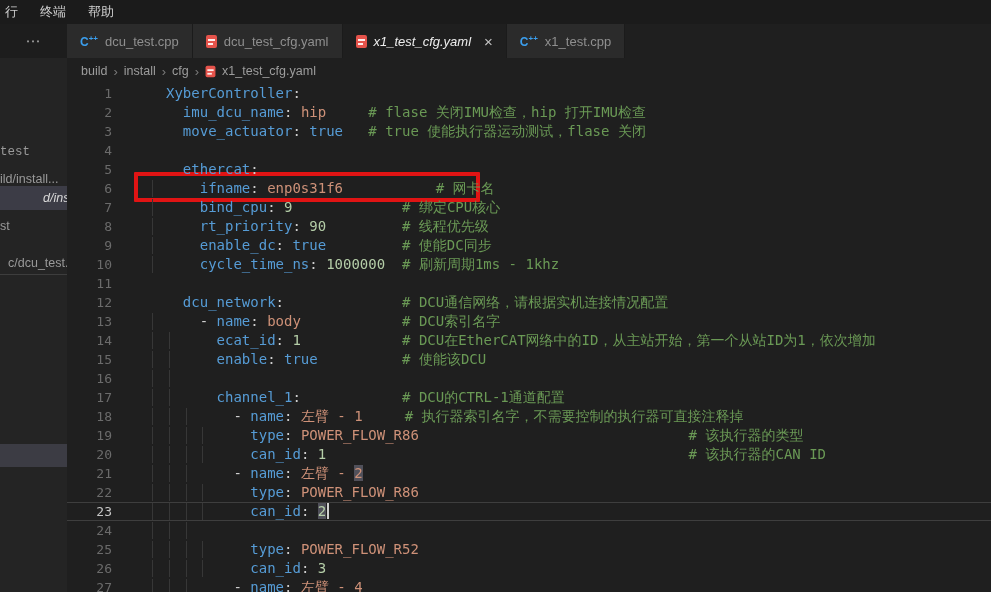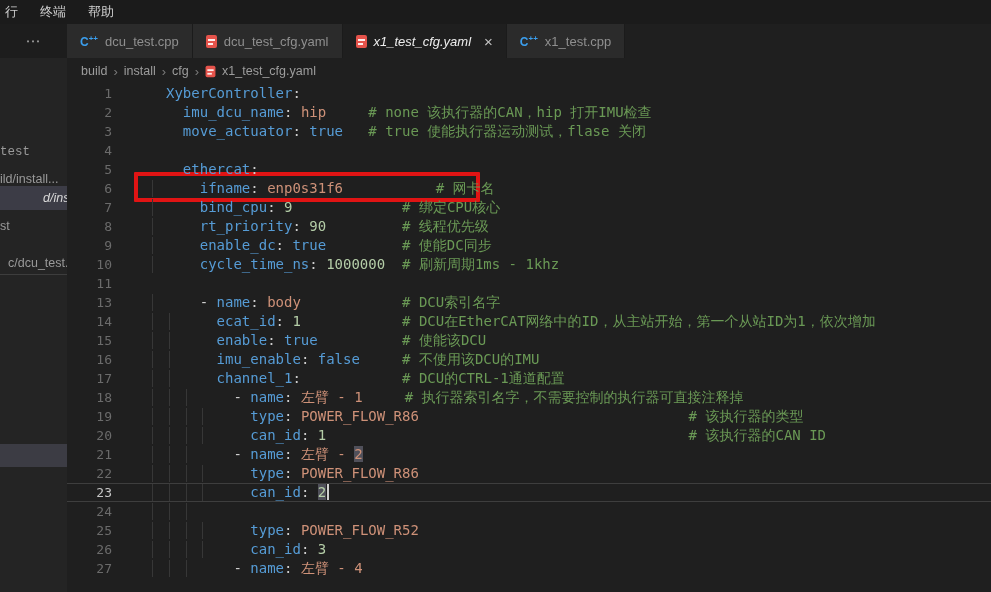--- a/index.html
+++ b/index.html
@@ -140,21 +140,21 @@
       </div>
 
     <div class="editor" id="editor">
       <div class="red-box" id="red-box" style="left: 67px; top: 88px; width: 346px; height: 30px;"></div>
     <div class="code-line">
           <span class="ln">1</span>
           <span class="code"><span class="tk-key">XyberController</span><span class="tk-def">:</span></span>
         </div>
         <div class="code-line">
           <span class="ln">2</span>
-          <span class="code"><span class="tk-def">  </span><span class="tk-key">imu_dcu_name</span><span class="tk-def">: </span><span class="tk-str">hip</span><span class="tk-def">     </span><span class="tk-com"># none 该执行器的CAN，hip 打开IMU检查</span></span>
+          <span class="code"><span class="tk-def">  </span><span class="tk-key">imu_dcu_name</span><span class="tk-def">: </span><span class="tk-str">hip</span><span class="tk-def">     </span><span class="tk-com"># flase 关闭IMU检查，hip 打开IMU检查</span></span>
         </div>
         <div class="code-line">
           <span class="ln">3</span>
           <span class="code"><span class="tk-def">  </span><span class="tk-key">move_actuator</span><span class="tk-def">: </span><span class="tk-bool">true</span><span class="tk-def">   </span><span class="tk-com"># true 使能执行器运动测试，flase 关闭</span></span>
         </div>
         <div class="code-line">
           <span class="ln">4</span>
           <span class="code"></span>
         </div>
         <div class="code-line">
@@ -184,39 +184,42 @@
         <div class="code-line">
           <span class="ln">10</span>
           <span class="code"><span class="tk-def">    </span><span class="tk-key">cycle_time_ns</span><span class="tk-def">: </span><span class="tk-num">1000000</span><span class="tk-def">  </span><span class="tk-com"># 刷新周期1ms - 1khz</span></span>
           <div class="guide" style="left: 84.86px;"></div>
         </div>
         <div class="code-line">
           <span class="ln">11</span>
           <span class="code"></span>
         </div>
         <div class="code-line">
+          <span class="ln">12</span>
+          <span class="code"><span class="tk-def">  </span><span class="tk-key">dcu_network</span><span class="tk-def">:</span><span class="tk-def">              </span><span class="tk-com"># DCU通信网络，请根据实机连接情况配置</span></span>
+        </div>
+        <div class="code-line">
           <span class="ln">13</span>
           <span class="code"><span class="tk-def">    - </span><span class="tk-key">name</span><span class="tk-def">: </span><span class="tk-str">body</span><span class="tk-def">            </span><span class="tk-com"># DCU索引名字</span></span>
           <div class="guide" style="left: 84.86px;"></div>
         </div>
         <div class="code-line">
           <span class="ln">14</span>
           <span class="code"><span class="tk-def">      </span><span class="tk-key">ecat_id</span><span class="tk-def">: </span><span class="tk-num">1</span><span class="tk-def">            </span><span class="tk-com"># DCU在EtherCAT网络中的ID，从主站开始，第一个从站ID为1，依次增加</span></span>
           <div class="guide" style="left: 84.86px;"></div>
           <div class="guide" style="left: 101.72px;"></div>
         </div>
         <div class="code-line">
           <span class="ln">15</span>
           <span class="code"><span class="tk-def">      </span><span class="tk-key">enable</span><span class="tk-def">: </span><span class="tk-bool">true</span><span class="tk-def">          </span><span class="tk-com"># 使能该DCU</span></span>
           <div class="guide" style="left: 84.86px;"></div>
           <div class="guide" style="left: 101.72px;"></div>
         </div>
         <div class="code-line">
           <span class="ln">16</span>
-          <span class="code"><span class="tk-def">      </span><span class="tk-key">imu_enable</span><span class="tk-def">: </span><span class="tk-bool">false</span><span class="tk-def">     </span><span class="tk-com"># 不使用该DCU的IMU</span></span>
           <div class="guide" style="left: 84.86px;"></div>
           <div class="guide" style="left: 101.72px;"></div>
         </div>
         <div class="code-line">
           <span class="ln">17</span>
           <span class="code"><span class="tk-def">      </span><span class="tk-key">channel_1</span><span class="tk-def">:</span><span class="tk-def">            </span><span class="tk-com"># DCU的CTRL-1通道配置</span></span>
           <div class="guide" style="left: 84.86px;"></div>
           <div class="guide" style="left: 101.72px;"></div>
         </div>
         <div class="code-line">

